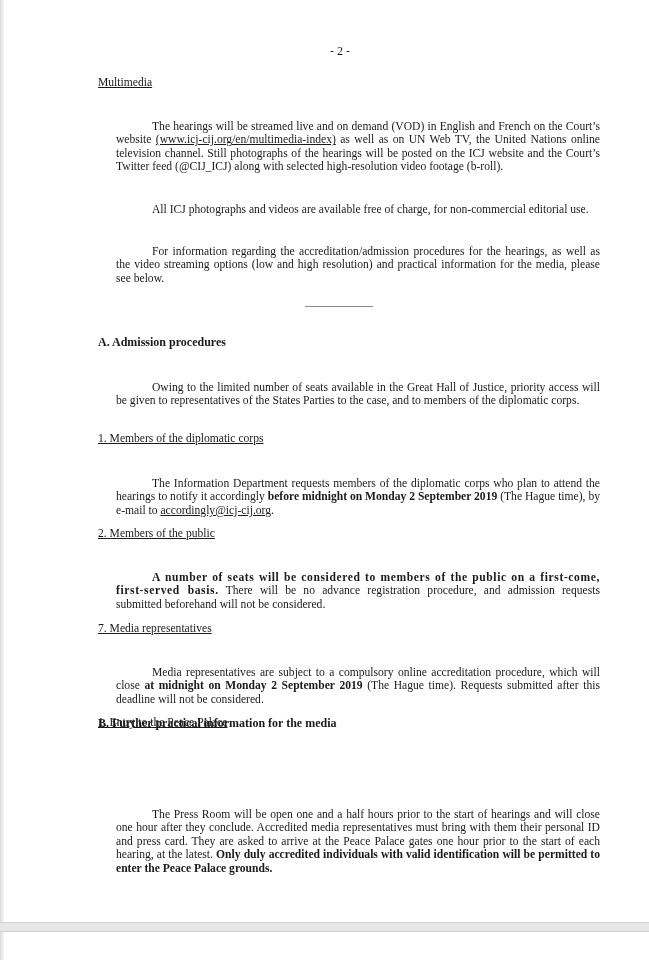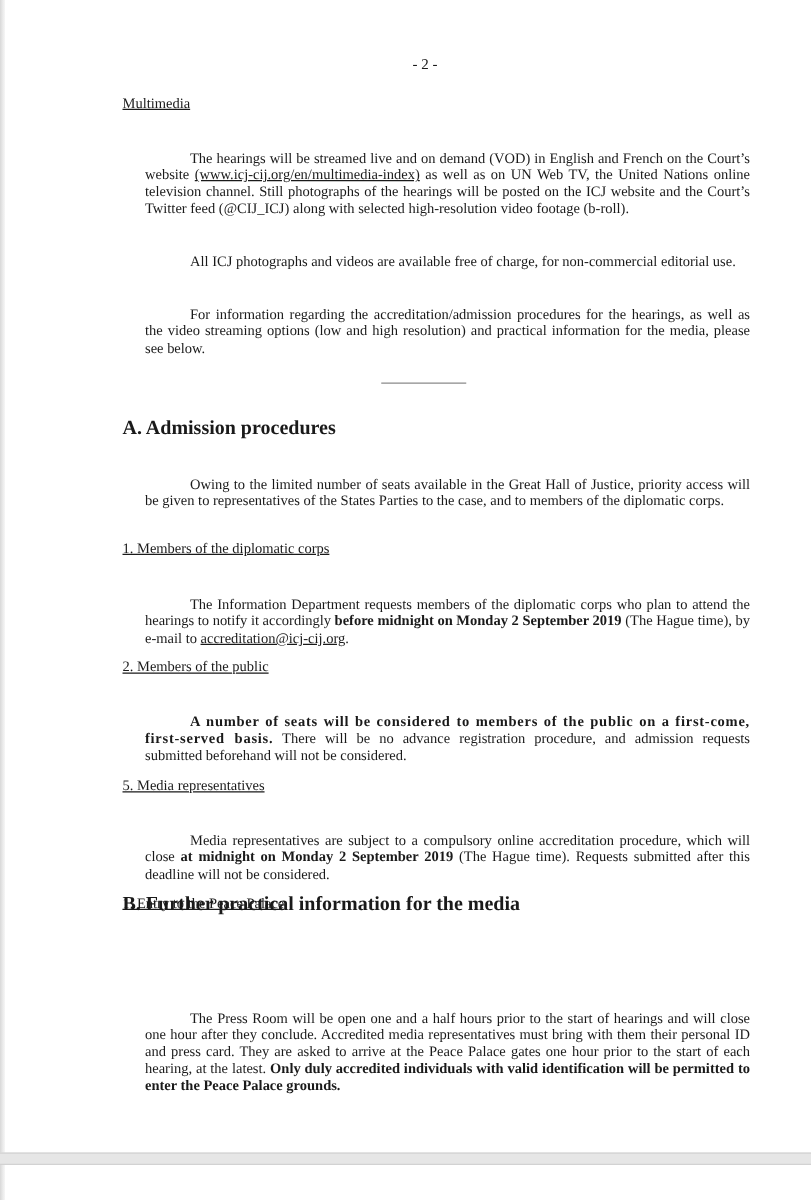--- a/index.html
+++ b/index.html
@@ -58,21 +58,21 @@
       left: 0;
       width: 484px;
       text-align: center;
       font-size: 12px;
     }
     .block { position: absolute; left: 0; width: 484px; }
     .u { text-decoration: underline; text-underline-offset: 1px; }
     .b { font-weight: bold; }
     p { margin: 18px; }
     .indent { text-indent: 36px; }
-    .heading-b { font-weight: bold; font-size: 16px; }
+    .heading-b { font-weight: bold; font-size: 12px; }
     .sep {
       position: absolute;
       left: 207px; top: 306px;
       width: 68px; height: 1px;
       background: #8a8a8a;
     }
     a { color: inherit; }
   </style>
 </head>
 <body>
@@ -100,33 +100,33 @@
 
     <div class="block heading-b" style="top:336px;">A. Admission procedures</div>
 
     <p class="block indent" style="top:363px;">Owing to the limited number of seats available in the Great Hall of Justice, priority access will be given to representatives of the States Parties to the case, and to members of the diplomatic corps.</p>
 
     <div class="block" style="top:432px;">
       <span class="u">1. Members of the diplomatic corps</span>
     </div>
 
     <p class="block indent" style="top:459px;">
-      <span>The Information Department requests members of the diplomatic corps who plan to attend the hearings to notify it accordingly </span><span class="b">before midnight on Monday 2 September 2019</span><span> (The Hague time), by e-mail to </span><a class="u">accreditation@icj-cij.org</a><span>.</span>
+      <span>The Information Department requests members of the diplomatic corps who plan to attend the hearings to notify it accordingly </span><span class="b">before midnight on Monday 2 September 2019</span><span> (The Hague time), by e-mail to </span><a class="u">accordingly@icj-cij.org</a><span>.</span>
     </p>
 
     <div class="block" style="top:527px;">
       <span class="u">2. Members of the public</span>
     </div>
 
     <p class="block indent" style="top:553px;">
       <span class="b" style="letter-spacing:0.6px;">A number of seats will be considered to members of the public on a first-come, first-served basis.</span><span> There will be no advance registration procedure, and admission requests submitted beforehand will not be considered.</span>
     </p>
 
     <div class="block" style="top:622px;">
-      <span class="u">5. Media representatives</span>
+      <span class="u">7. Media representatives</span>
     </div>
 
     <p class="block indent" style="top:648px;">
       <span>Media representatives are subject to a compulsory online accreditation procedure, which will close </span><span class="b">at midnight on Monday 2 September 2019</span><span> (The Hague time). Requests submitted after this deadline will not be considered.</span>
     </p>
 
     <div class="block heading-b" style="top:717px;">B. Further practical information for the media</div>
 
     <div class="block" style="top:716px;">
       <span class="u">1. Entry to the Peace Palace</span>

